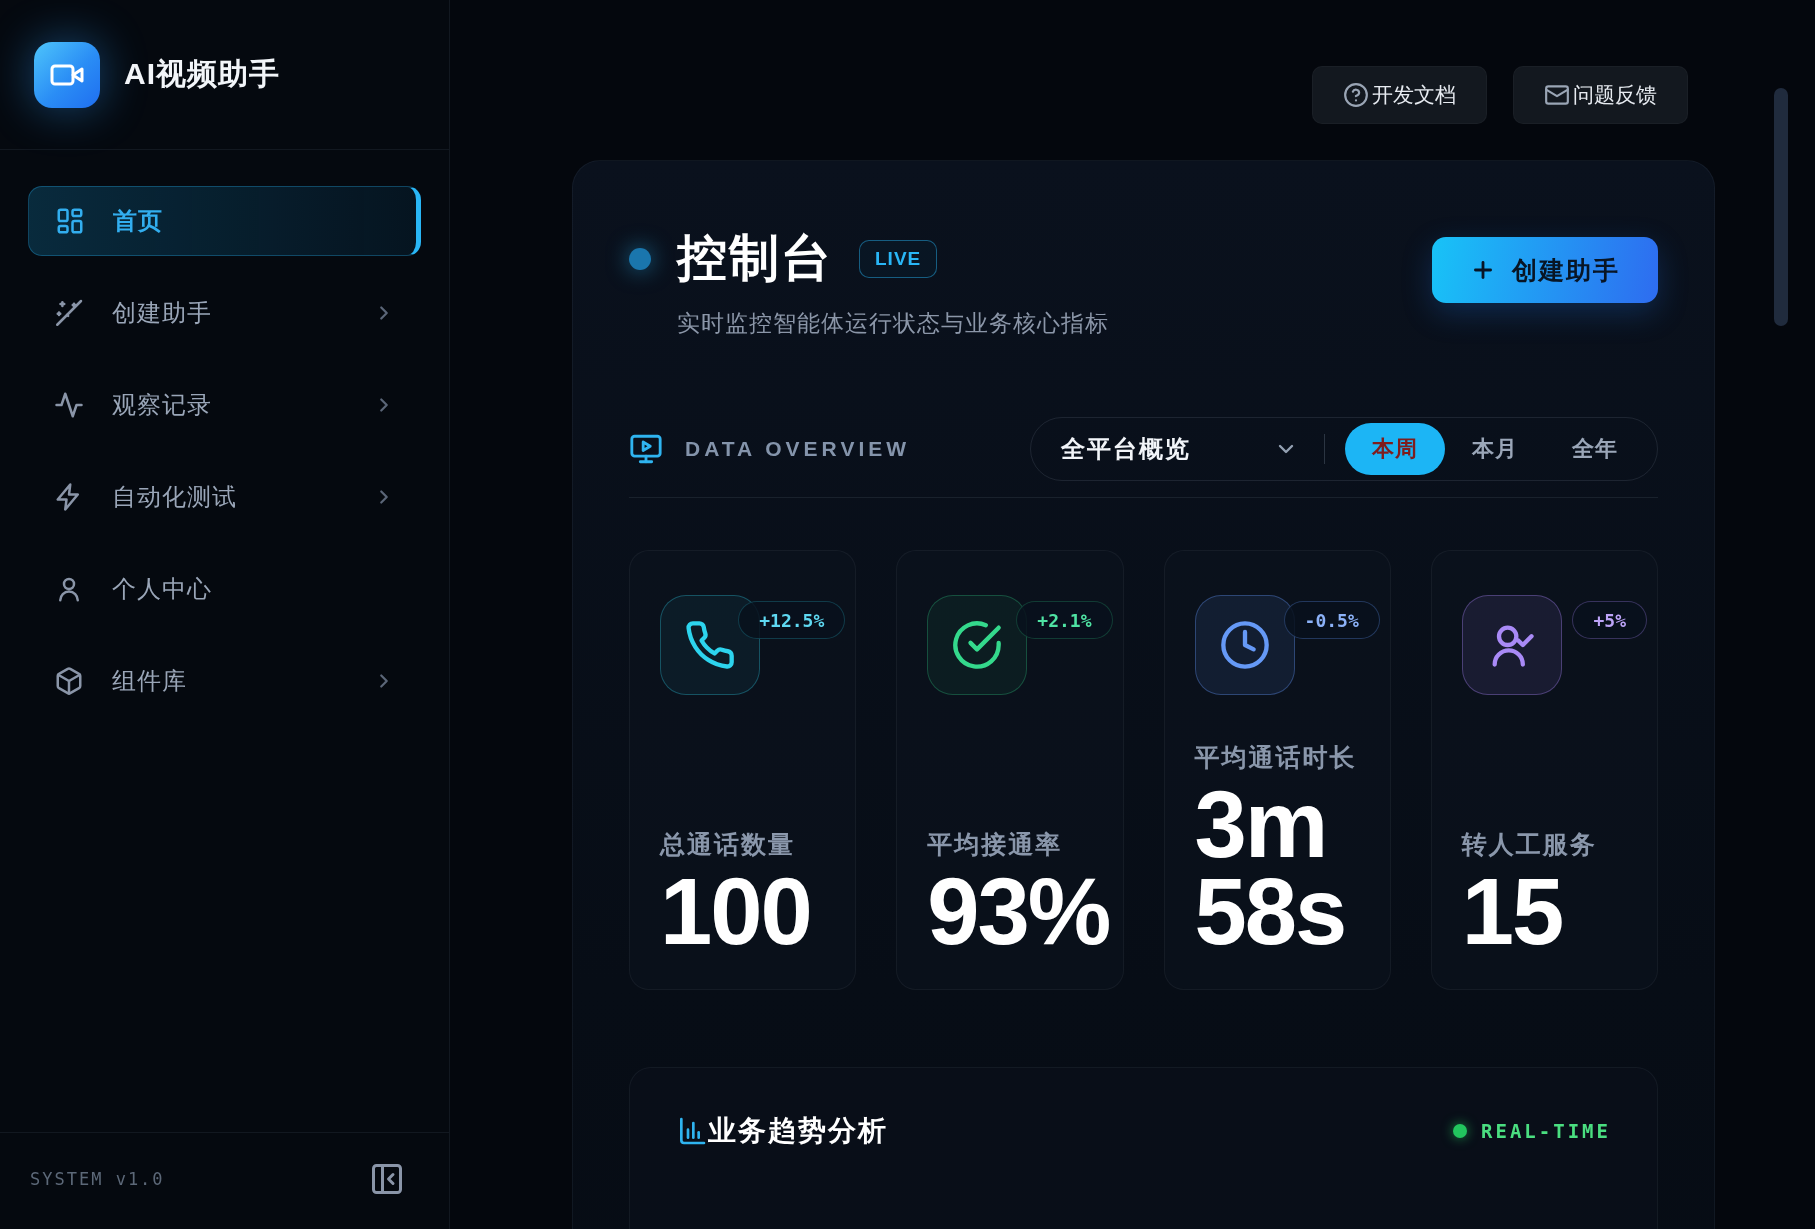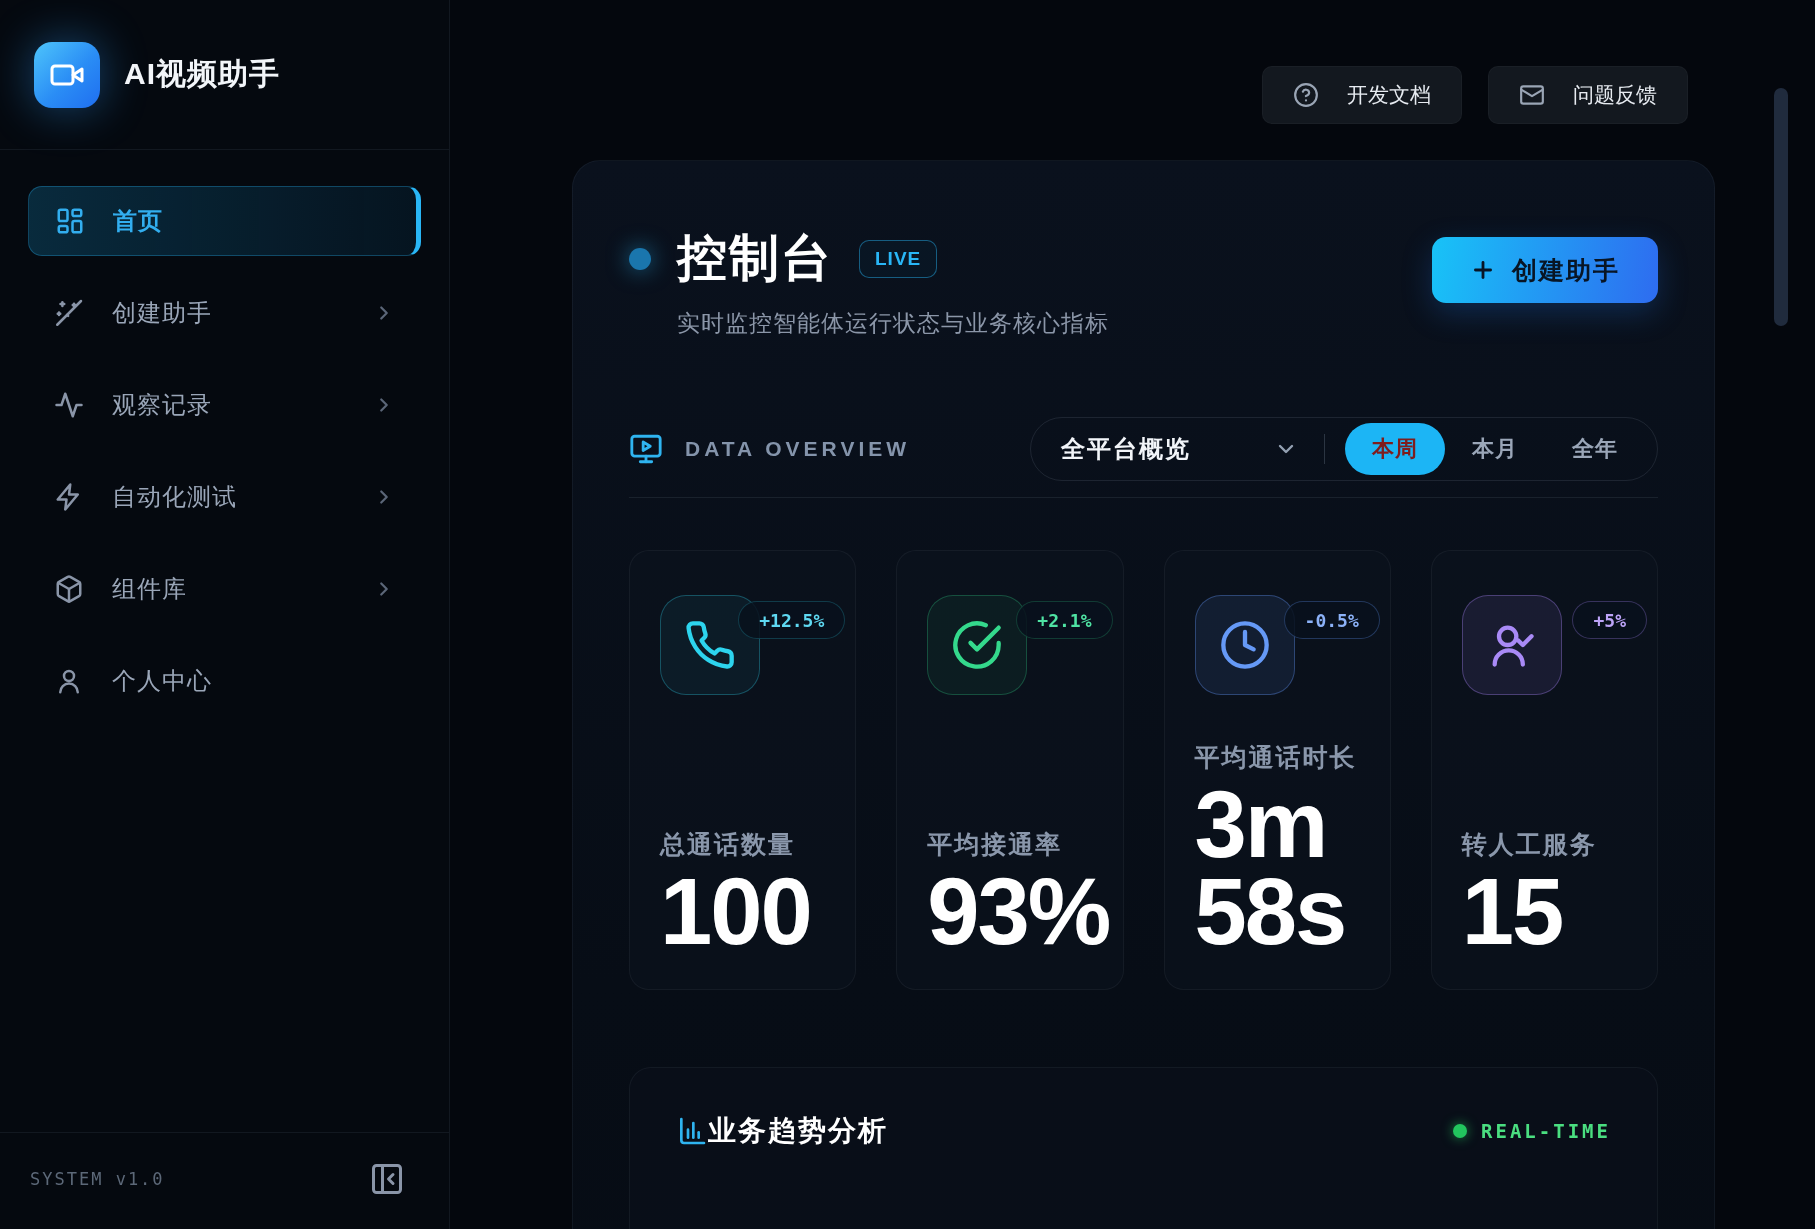--- a/index.html
+++ b/index.html
@@ -51,21 +51,21 @@
     padding:26px 40px 30px 30px; display:flex; align-items:center; justify-content:space-between;
   }
   .sys-version { font-size:17px; color:#5c6878; letter-spacing:2px; }
   .collapse-btn { background:none; border:none; color:#8a95a8; cursor:pointer; width:40px; height:40px; }
 
   
   .main { flex:1; position:relative; background:#04070d; }
   .topbar { display:flex; justify-content:flex-end; gap:26px; padding:66px 127px 0 0; }
   .top-btn {
     height:58px; padding:16px 30px; border-radius:10px; background:#13181f;
-    border:1px solid rgba(255,255,255,0.03); display:flex; align-items:center; gap:28px;
+    border:1px solid rgba(255,255,255,0.03); display:flex; align-items:center; gap:3px;
     color:#e7ebf1; font-size:21px; cursor:pointer; font-family:inherit;
   }
   .top-btn .tb-ic { width:26px; height:26px; color:#9aa5b5; }
 
   .console-card {
     margin:36px 100px 0 122px; height:1500px; border-radius:28px;
     background:linear-gradient(180deg,#0a111d 0%,#070d16 55%,#060b13 100%);
     border:1px solid rgba(140,160,190,0.08);
     padding:64px 56px 0 56px;
   }
@@ -239,41 +239,41 @@
         <span class="nav-chev">
           <svg viewBox="0 0 24 24" fill="none" stroke="currentColor" stroke-width="2.4" stroke-linecap="round" stroke-linejoin="round">
               <path d="m9 18 6-6-6-6"></path>
             </svg>
         </span>
       </div>
 
       <div class="nav-item">
         <span class="nav-ic">
           <svg viewBox="0 0 24 24" fill="none" stroke="currentColor" stroke-width="2" stroke-linecap="round" stroke-linejoin="round">
+              <circle cx="12" cy="8" r="4"></circle>
+              <path d="M5 21a7 7 0 0 1 14 0"></path>
+            </svg>
+        </span>
+        <span class="nav-label">个人中心</span>
+      </div>
+
+      <div class="nav-item">
+        <span class="nav-ic">
+          <svg viewBox="0 0 24 24" fill="none" stroke="currentColor" stroke-width="2" stroke-linecap="round" stroke-linejoin="round">
               <path d="M21 8a2 2 0 0 0-1-1.73l-7-4a2 2 0 0 0-2 0l-7 4A2 2 0 0 0 3 8v8a2 2 0 0 0 1 1.73l7 4a2 2 0 0 0 2 0l7-4A2 2 0 0 0 21 16Z"></path>
               <path d="m3.3 7 8.7 5 8.7-5"></path>
               <path d="M12 22V12"></path>
             </svg>
         </span>
         <span class="nav-label">组件库</span>
         <span class="nav-chev">
           <svg viewBox="0 0 24 24" fill="none" stroke="currentColor" stroke-width="2.4" stroke-linecap="round" stroke-linejoin="round">
               <path d="m9 18 6-6-6-6"></path>
             </svg>
         </span>
-      </div>
-
-      <div class="nav-item">
-        <span class="nav-ic">
-          <svg viewBox="0 0 24 24" fill="none" stroke="currentColor" stroke-width="2" stroke-linecap="round" stroke-linejoin="round">
-              <circle cx="12" cy="8" r="4"></circle>
-              <path d="M5 21a7 7 0 0 1 14 0"></path>
-            </svg>
-        </span>
-        <span class="nav-label">个人中心</span>
       </div>
     </nav>
 
     <div class="side-footer">
       <span class="sys-version mono">SYSTEM v1.0</span>
       <button class="collapse-btn">
         <span>
           <svg width="36" height="36" viewBox="0 0 24 24" fill="none" stroke="currentColor" stroke-width="2" stroke-linecap="round" stroke-linejoin="round">
               <rect x="3" y="3" width="18" height="18" rx="2"></rect>
               <path d="M9 3v18"></path>

